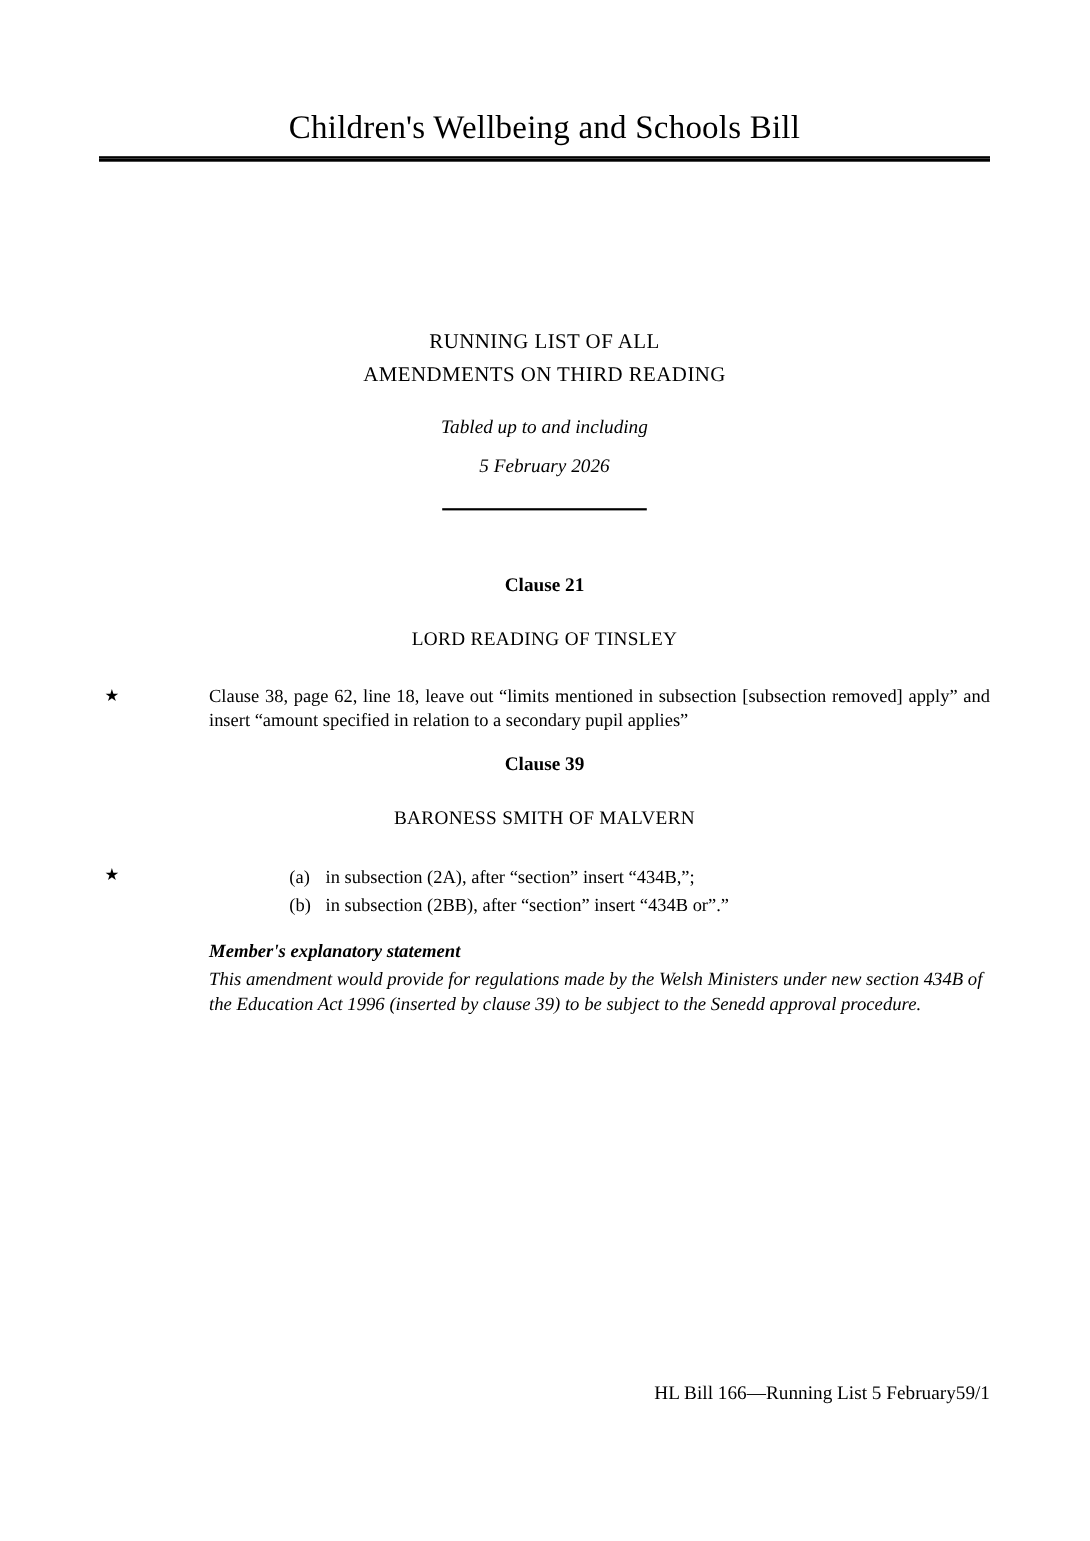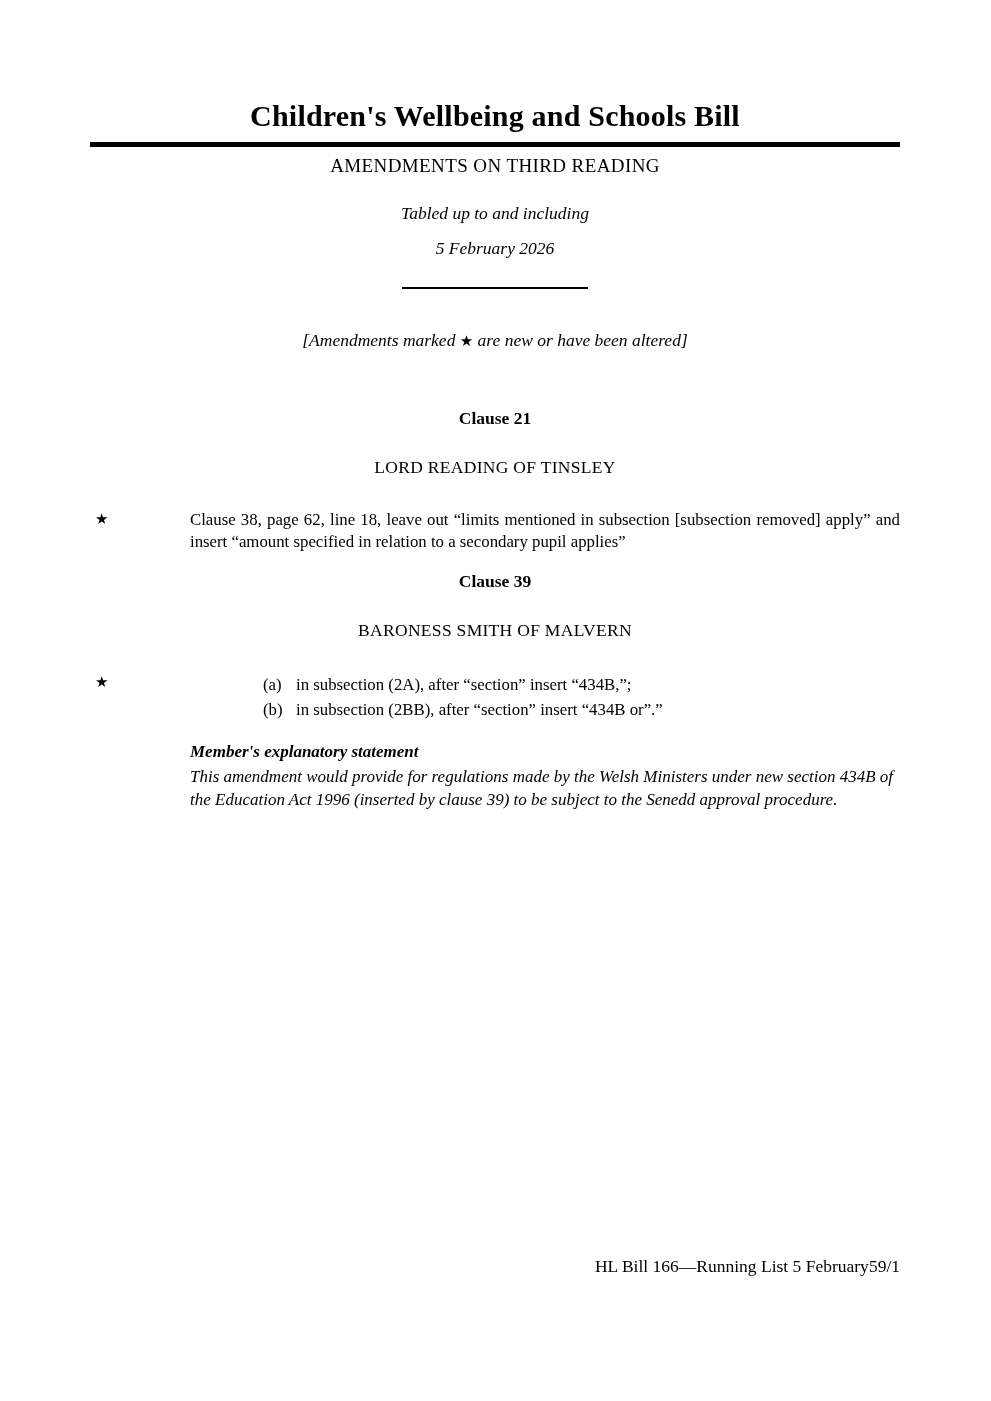--- a/index.html
+++ b/index.html
@@ -13,21 +13,21 @@
     color: #000000;
     font-family: "Liberation Serif", "DejaVu Serif", serif;
     padding: 0 91px 0 90px;
     overflow: hidden;
   }
   .title {
     margin: 0;
     padding-top: 99px;
     text-align: center;
     font-size: 30px;
-    font-weight: 700;
+    font-weight: 400;
     line-height: 1.15;
     letter-spacing: 0.2px;
   }
   .double-rule {
     margin-top: 8px;
     height: 3px;
     border-top: 2px solid #000;
     border-bottom: 3px solid #000;
   }
   .doc-head { text-align: center; }
@@ -110,25 +110,25 @@
 </style>
 </head>
 <body>
 
 <div class="page">
 
   <h1 class="title">Children's Wellbeing and Schools Bill</h1>
   <div class="double-rule"></div>
 
   <div class="doc-head">
+    <div class="head-caps head-line1">RUNNING LIST OF ALL</div>
     <div class="head-caps head-line2">AMENDMENTS ON THIRD READING</div>
     <div class="tabled tabled-1">Tabled up to and including</div>
     <div class="tabled tabled-2">5 February 2026</div>
     <div class="short-rule"></div>
-    <div class="marker-note"><span>[Amendments marked </span><span class="star-glyph">★</span><span> are new or have been altered]</span></div>
   </div>
 
   <section class="clause clause-38">
     <h2 class="clause-heading">Clause 21</h2>
     <div class="sponsor">LORD READING OF TINSLEY</div>
     <div class="amendment">
       <span class="amendment-star">★</span>
       <p class="amendment-text">Clause 38, page 62, line 18, leave out “limits mentioned in subsection [subsection removed] apply” and insert “amount specified in relation to a secondary pupil applies”</p>
     </div>
   </section>

